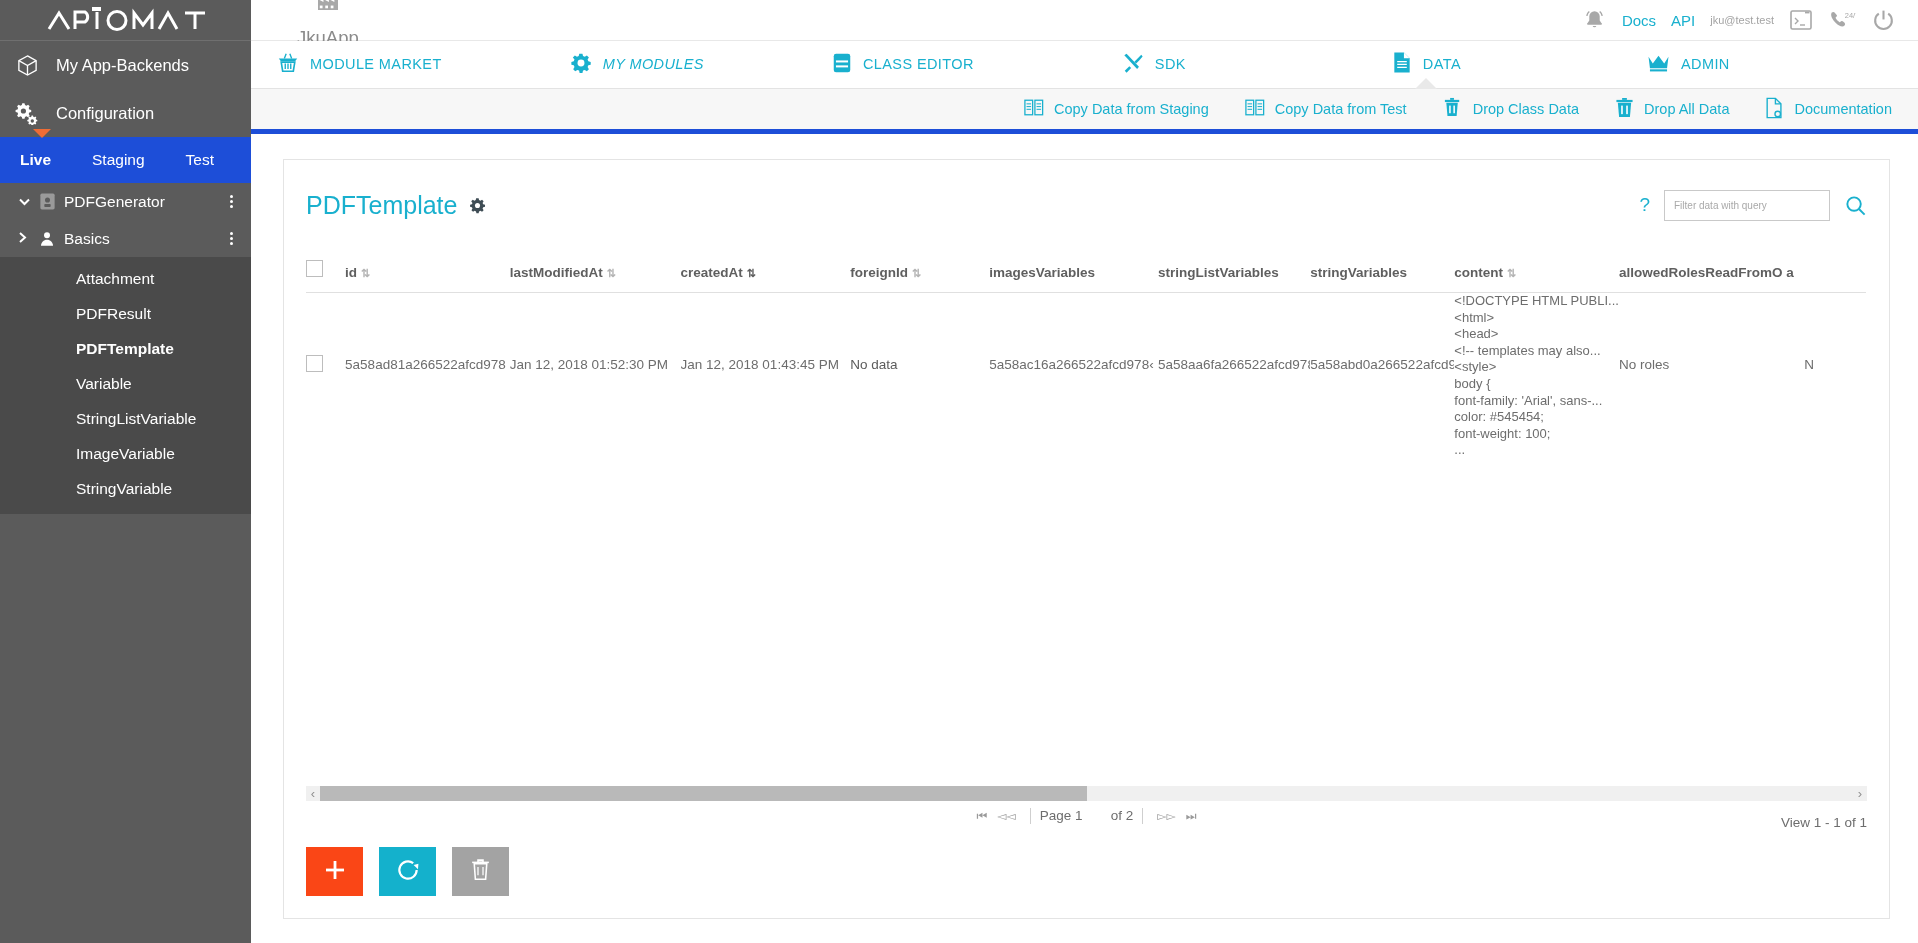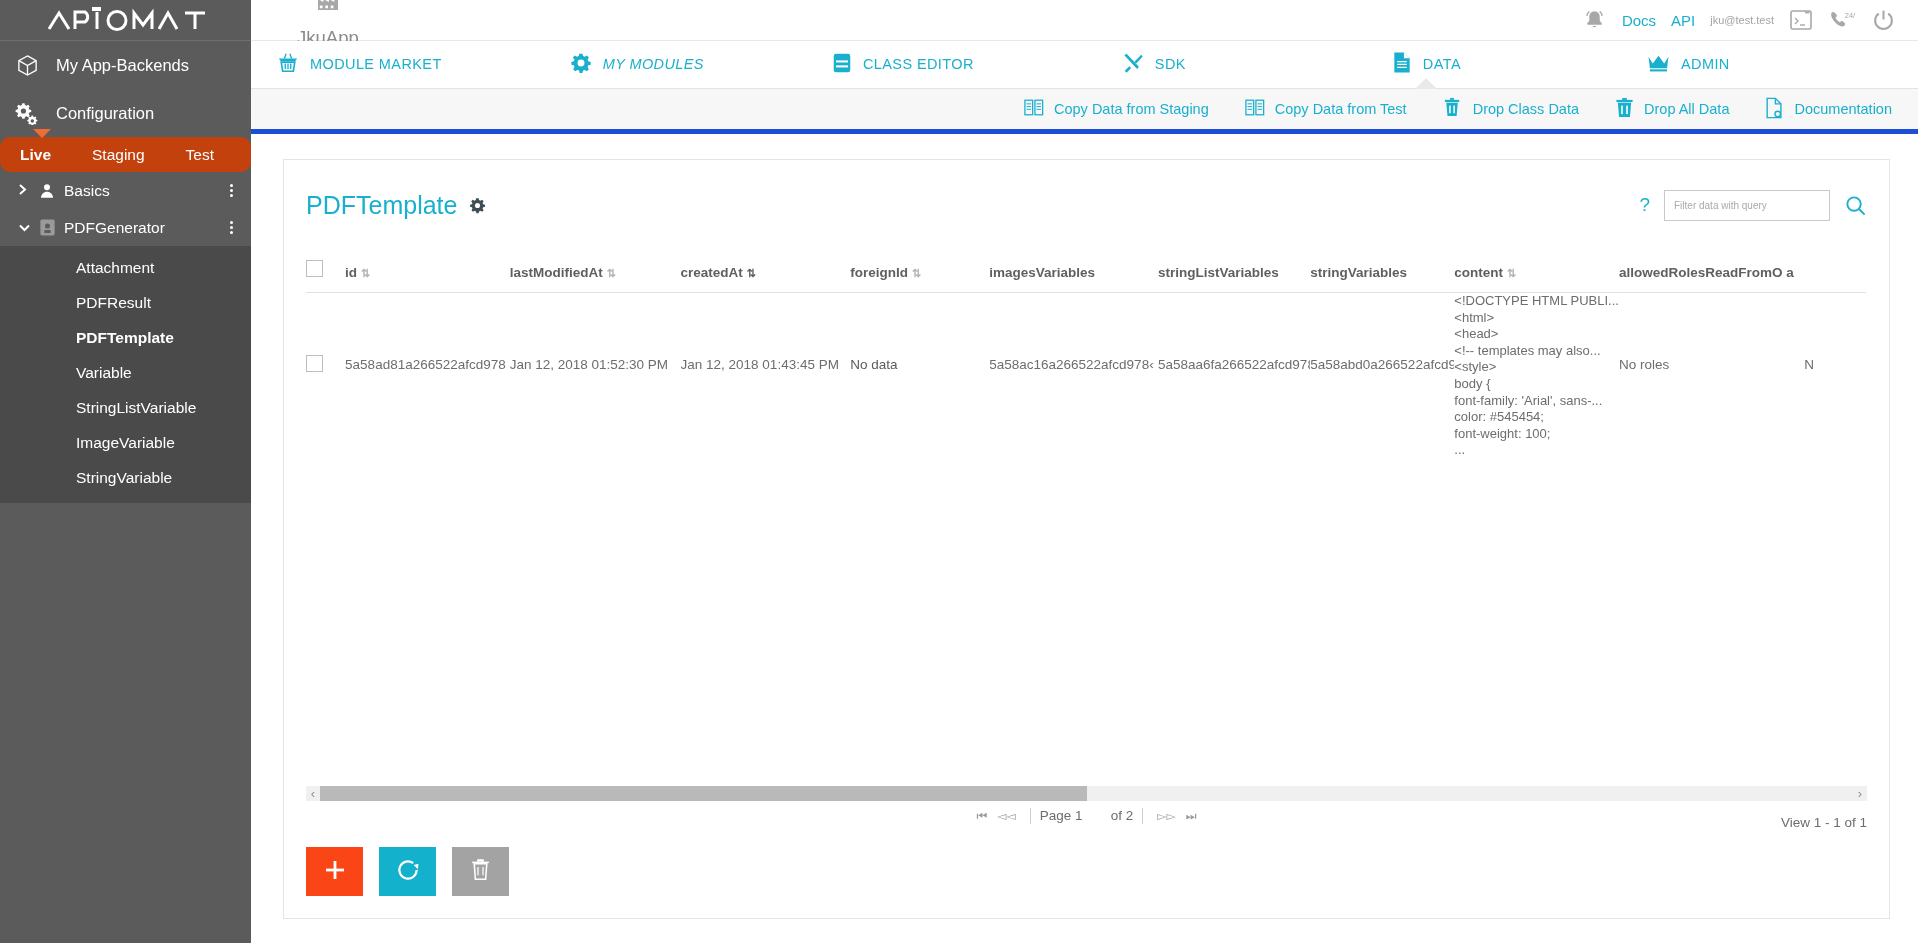--- a/index.html
+++ b/index.html
@@ -24,23 +24,22 @@
   .logo-svg { display:block; }
 
   .side-link {
     display: flex; align-items: center; gap: 16px;
     height: 48px; padding-left: 14px;
     font-size: 16.5px; color: #ffffff; cursor: pointer;
   }
   .side-link .ic { width: 26px; height: 26px; display:flex; align-items:center; justify-content:center; }
 
   .env-bar {
-    height: 35px; background: #c2410c; display: flex; align-items: center;
+    height: 46px; background: #1d4ed8; display: flex; align-items: center;
     position: relative;
-    border-radius: 10px;
   }
   .env-bar .env {
     font-size: 15.5px; color: #ffffff; cursor: pointer;
   }
   .env-live { margin-left: 20px; font-weight: bold; }
   .env-staging { margin-left: 41px; }
   .env-test { margin-left: 41px; }
   .env-arrow {
     position: absolute; top: -8px; left: 33px;
     width: 0; height: 0;
@@ -227,52 +226,52 @@
       <div class="env-arrow"></div>
       <span class="env env-live">Live</span>
       <span class="env env-staging">Staging</span>
       <span class="env env-test">Test</span>
     </div>
 
     <div class="tree">
 
       <div class="tree-parent">
         <span class="chev">
-          <svg width="10" height="13" viewBox="0 0 10 13" fill="none" stroke="#fff" stroke-width="2">
-              <path d="M2 2 L7 6.5 L2 11"></path>
+          <svg width="13" height="10" viewBox="0 0 13 10" fill="none" stroke="#fff" stroke-width="2">
+              <path d="M2 2.5 L6.5 7 L11 2.5"></path>
             </svg>
         </span>
         <span class="tic">
-          <svg width="18" height="18" viewBox="0 0 24 24" fill="#ffffff">
-            <circle cx="12" cy="7" r="4"></circle>
-              <path d="M4 21c0-4.4 3.6-8 8-8s8 3.6 8 8z"></path>
-          </svg>
-        </span>
-        <span class="lbl">Basics</span>
+          <svg width="19" height="19" viewBox="0 0 24 24" fill="#9a9a9a">
+            <rect x="3" y="2" width="18" height="20" rx="2"></rect>
+            <circle cx="12" cy="10" r="3.2" fill="#5b5b5b"></circle>
+            <rect x="8" y="15" width="8" height="4" rx="1" fill="#5b5b5b"></rect>
+          </svg>
+        </span>
+        <span class="lbl">PDFGenerator</span>
         <span class="dots">
             <i></i>
             <i></i>
             <i></i>
           </span>
       </div>
 
       <div class="tree-parent">
         <span class="chev">
-          <svg width="13" height="10" viewBox="0 0 13 10" fill="none" stroke="#fff" stroke-width="2">
-              <path d="M2 2.5 L6.5 7 L11 2.5"></path>
+          <svg width="10" height="13" viewBox="0 0 10 13" fill="none" stroke="#fff" stroke-width="2">
+              <path d="M2 2 L7 6.5 L2 11"></path>
             </svg>
         </span>
         <span class="tic">
-          <svg width="19" height="19" viewBox="0 0 24 24" fill="#9a9a9a">
-            <rect x="3" y="2" width="18" height="20" rx="2"></rect>
-            <circle cx="12" cy="10" r="3.2" fill="#5b5b5b"></circle>
-            <rect x="8" y="15" width="8" height="4" rx="1" fill="#5b5b5b"></rect>
-          </svg>
-        </span>
-        <span class="lbl">PDFGenerator</span>
+          <svg width="18" height="18" viewBox="0 0 24 24" fill="#ffffff">
+            <circle cx="12" cy="7" r="4"></circle>
+              <path d="M4 21c0-4.4 3.6-8 8-8s8 3.6 8 8z"></path>
+          </svg>
+        </span>
+        <span class="lbl">Basics</span>
         <span class="dots">
             <i></i>
             <i></i>
             <i></i>
           </span>
       </div>
 
       <div class="tree-children">
         <div class="tree-child">
             <span>Attachment</span>

